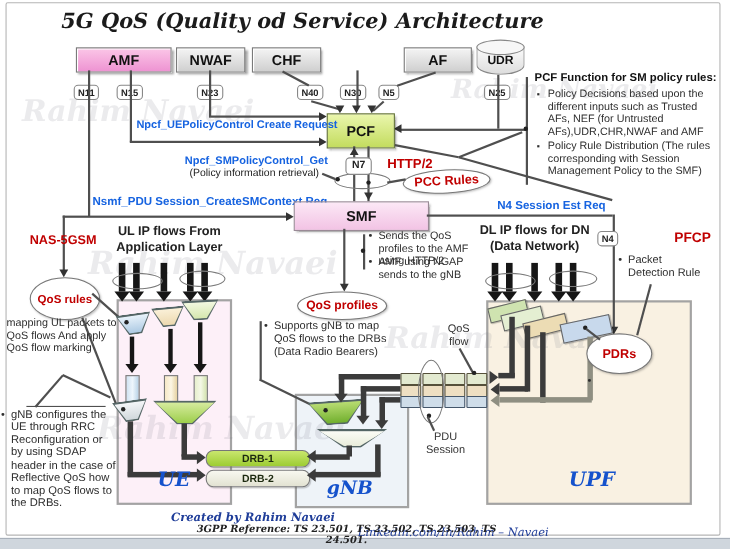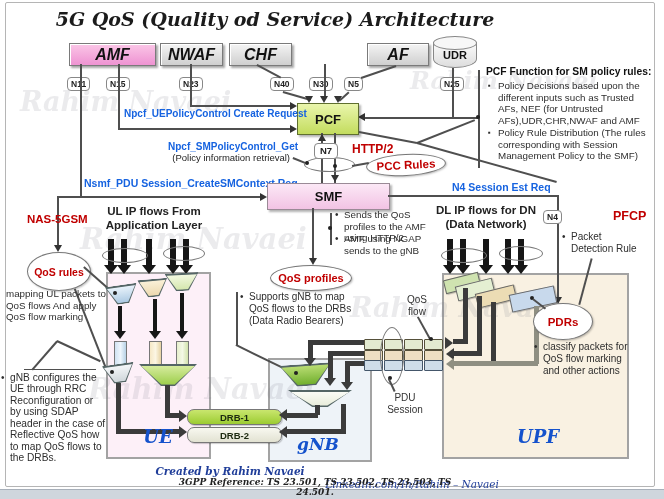--- a/index.html
+++ b/index.html
@@ -23,22 +23,22 @@
   .cr{border-top:6px solid transparent;border-bottom:6px solid transparent;border-left:8px solid #3b3b3b;}
   .clg{border-top:6px solid transparent;border-bottom:6px solid transparent;border-right:8px solid #8f8f82;position:absolute;width:0;height:0;}
   
   .fa{position:absolute;width:6px;background:#161616;}
   .fh{position:absolute;width:0;height:0;border-left:7px solid transparent;border-right:7px solid transparent;border-top:9px solid #161616;}
   .fh2{position:absolute;width:0;height:0;border-left:6px solid transparent;border-right:6px solid transparent;border-top:8px solid #161616;}
   .el{position:absolute;border:1.3px solid #7a7a7a;border-radius:50%;}
   .dot{position:absolute;width:4px;height:4px;border-radius:50%;background:#222;}
   
   .nf{position:absolute;height:21px;border:1px solid #7a7a7a;background:linear-gradient(180deg,#f4f4f4,#cfcfcf);
-      display:flex;align-items:center;justify-content:center;font-weight:bold;font-size:16px;color:#111;
-      box-shadow:inset 1px 1px 0 #fff,2px 2px 2px rgba(0,0,0,.35);font-style:italic;}
+      display:flex;align-items:center;justify-content:center;font-weight:bold;font-size:13px;color:#111;
+      box-shadow:inset 1px 1px 0 #fff,2px 2px 2px rgba(0,0,0,.35);}
   .nf.pink{background:linear-gradient(180deg,#fbc6e7,#ee93d2);}
   .nb{position:absolute;height:12px;line-height:12px;font-size:8.5px;font-weight:bold;background:#fff;
       border:1px solid #888;border-radius:4px;color:#222;padding:0 3px;}
   .oval{position:absolute;background:#fff;border:1.4px solid #777;border-radius:50%;display:flex;align-items:center;
       justify-content:center;color:#c00000;font-weight:bold;box-shadow:1px 1px 2px rgba(0,0,0,.25);}
   .blue{position:absolute;color:#1663e0;font-weight:bold;font-size:10px;white-space:nowrap;}
   .red{position:absolute;color:#c00000;font-weight:bold;white-space:nowrap;}
   .note{position:absolute;color:#2e2e2e;font-size:9.8px;line-height:1.18;}
   .brow{display:flex;}
   .bm{flex:0 0 10px;font-size:8px;line-height:1.4;}
@@ -372,21 +372,20 @@
   <div class="note" style="left:562px;top:231px;width:92px;font-size:10px;">
     <div class="brow">
         <span class="bmd">•</span>
         <span style="width:71px;">Packet Detection Rule</span>
       </div>
   </div>
   <div class="dln" style="left:579px;top:304px;width:48px;transform:rotate(-75deg);"></div>
   <div class="note" style="left:534px;top:341px;width:100px;font-size:10px;">
     <div class="brow">
         <span class="bmd">•</span>
-        <span style="width:90px;">classify packets for QoS flow marking and other actions</span>
       </div>
   </div>
 
   <div class="nodelabel" style="left:138px;top:426px;width:40px;font-size:18px;">UE</div>
   <div class="nodelabel" style="left:296px;top:434px;width:44px;font-size:17px;">gNB</div>
   <div class="nodelabel" style="left:512px;top:426px;width:52px;font-size:18px;">UPF</div>
 
   <div class="abs" style="left:150px;top:465px;width:160px;text-align:center;font-family:'DejaVu Serif',serif;font-style:italic;font-weight:bold;font-size:10.5px;color:#1f3d99;">Created by Rahim Navaei</div>
   <div class="abs" style="left:322px;top:478px;width:180px;text-align:center;font-family:'DejaVu Serif',serif;font-style:italic;font-weight:normal;font-size:10.5px;color:#1f3d99;">Linkedin.com/In/Rahim – Navaei</div>
   <div class="abs" style="left:160px;top:477px;width:310px;text-align:center;font-family:'DejaVu Serif',serif;font-style:italic;font-weight:bold;font-size:9px;color:#222;">3GPP Reference: TS 23.501, TS 23.502, TS 23.503, TS 24.501.</div>

